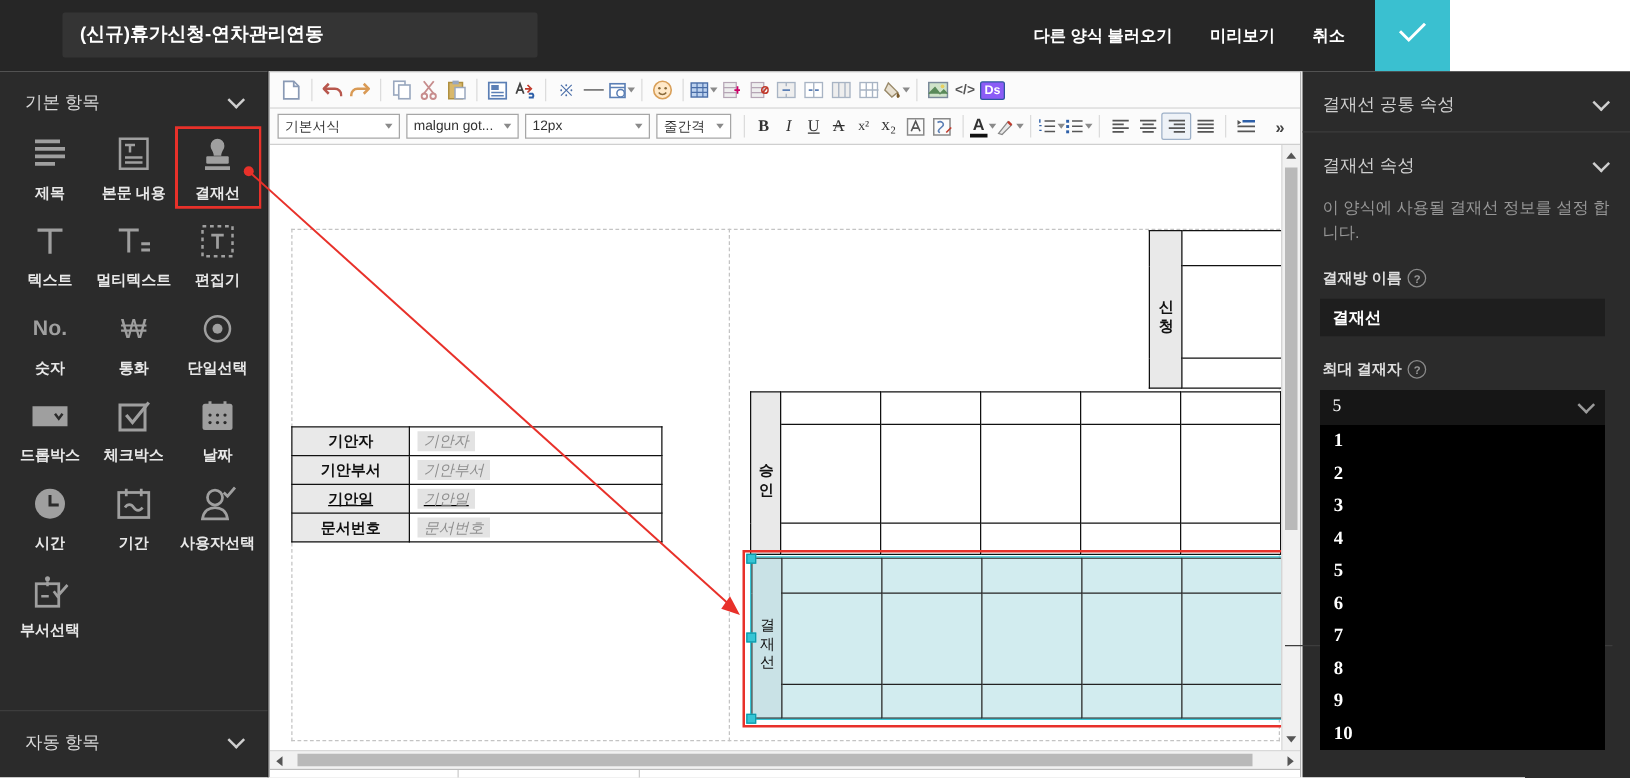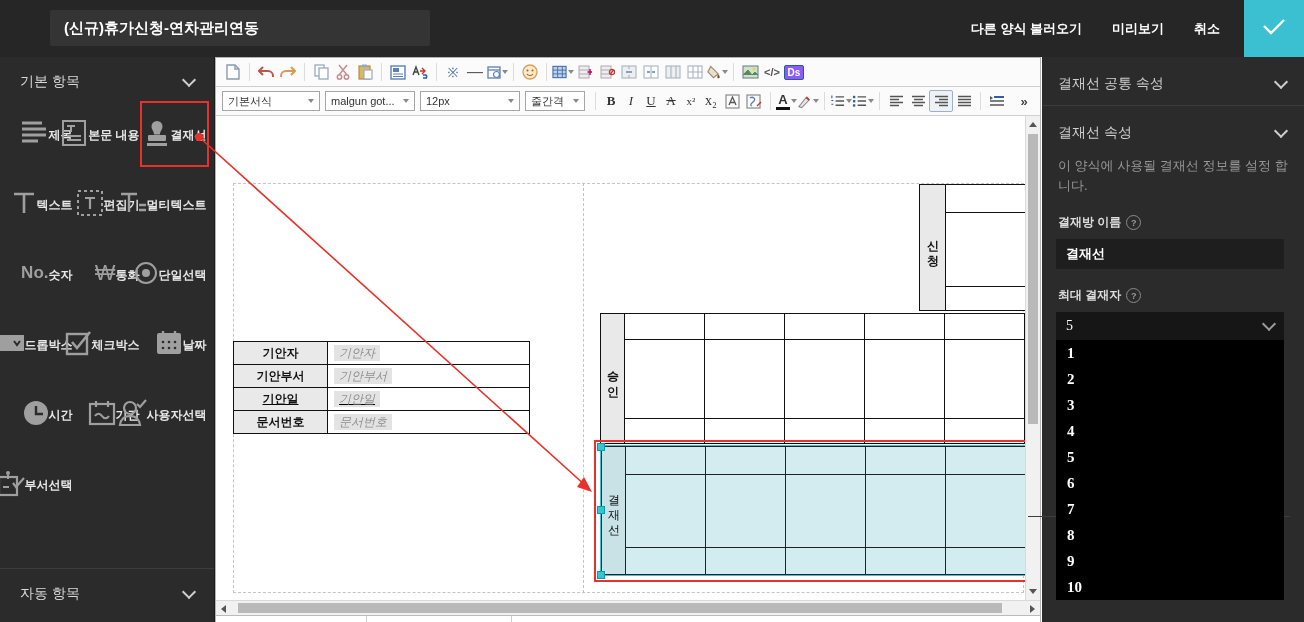--- a/index.html
+++ b/index.html
@@ -1,38 +1,38 @@
 <!DOCTYPE html>
 <html><head>
 <meta charset="utf-8">
 <style>
   html,body{margin:0;padding:0;}
   body{width:1304px;height:622px;position:relative;overflow:hidden;background:#fff;
        font-family:"Liberation Sans",sans-serif;-webkit-font-smoothing:antialiased;}
 
   
-  .topbar{position:absolute;left:0;top:0;width:1304px;height:57px;background:#262626;}
+  .topbar{position:absolute;left:0;top:0;width:1160px;height:57px;background:#262626;}
   .title-box{position:absolute;left:50px;top:10px;width:380px;height:36px;background:#343434;
              border-radius:2px;color:#fff;font-size:15px;font-weight:700;line-height:36px;
              padding-left:14px;box-sizing:border-box;}
   .tb-actions{position:absolute;right:84px;top:0;height:57px;display:flex;align-items:center;gap:30px;}
   .tb-btn{color:#fff;font-size:13px;font-weight:700;cursor:pointer;white-space:nowrap;}
   .ok-btn{position:absolute;right:0;top:0;width:60px;height:57px;background:#3ac0d0;
           display:flex;align-items:center;justify-content:center;cursor:pointer;}
 
   
   .sidebar{position:absolute;left:0;top:57px;width:215px;height:565px;background:#2b2b2b;
            border-right:1px solid #1c1c1c;box-sizing:border-box;}
   .sec-head{display:flex;align-items:center;justify-content:space-between;
             padding:16px 20px 8px 20px;color:#d9d9d9;font-size:14px;}
   .chev{width:8px;height:8px;border-right:2px solid #cfcfcf;border-bottom:2px solid #cfcfcf;
         transform:rotate(45deg);margin-top:-4px;}
   .itm-grid{display:grid;grid-template-columns:repeat(3,65px);justify-content:center;
             column-gap:2px;row-gap:8px;padding-top:4px;}
-  .itm{width:65px;height:62px;display:flex;align-items:center;
+  .itm{width:65px;height:62px;display:flex;flex-direction:column;align-items:center;
        justify-content:flex-end;padding-bottom:2px;box-sizing:border-box;position:relative;cursor:pointer;}
   .itm .ic{height:38px;display:flex;align-items:center;justify-content:center;color:#9f9f9f;}
   .itm .lb{color:#e8e8e8;font-size:12px;font-weight:700;margin-top:4px;white-space:nowrap;}
   .itm.hl{box-shadow:0 0 0 2px #e8312a;}
   .icspan{color:#9f9f9f;font-size:17px;font-weight:700;letter-spacing:0;}
   .auto-sec{position:absolute;left:0;top:511px;width:100%;border-top:1px solid #3d3d3d;}
 
   
   .editor{position:absolute;left:215px;top:57px;width:826px;height:565px;background:#fff;
           border:1px solid #b3b3b3;box-sizing:border-box;}
@@ -171,34 +171,34 @@
     <div class="itm">
       <span class="ic">
         <svg width="26" height="26" viewBox="0 0 26 26">
             <path d="M3 4h20M13 4v19" stroke="#9f9f9f" stroke-width="2.6" fill="none"></path>
           </svg>
       </span>
       <span class="lb">텍스트</span>
     </div>
     <div class="itm">
       <span class="ic">
+        <svg width="28" height="26" viewBox="0 0 28 26">
+            <path d="M2 4h16M10 4v18M20 15h7M20 20h7" stroke="#9f9f9f" stroke-width="2.4" fill="none"></path>
+          </svg>
+      </span>
+      <span class="lb">멀티텍스트</span>
+    </div>
+    <div class="itm">
+      <span class="ic">
         <svg width="28" height="28" viewBox="0 0 28 28">
             <rect x="2" y="2" width="24" height="24" fill="none" stroke="#9f9f9f" stroke-width="2" stroke-dasharray="3,3"></rect>
             <path d="M9 9h10M14 9v11" stroke="#9f9f9f" stroke-width="2.2" fill="none"></path>
           </svg>
       </span>
       <span class="lb">편집기</span>
-    </div>
-    <div class="itm">
-      <span class="ic">
-        <svg width="28" height="26" viewBox="0 0 28 26">
-            <path d="M2 4h16M10 4v18M20 15h7M20 20h7" stroke="#9f9f9f" stroke-width="2.4" fill="none"></path>
-          </svg>
-      </span>
-      <span class="lb">멀티텍스트</span>
     </div>
 
     <div class="itm">
       <span class="ic icspan">No.</span>
       <span class="lb">숫자</span>
     </div>
     <div class="itm">
       <span class="ic icspan" style="font-size:22px;font-weight:400;">₩</span>
       <span class="lb">통화</span>
     </div>

